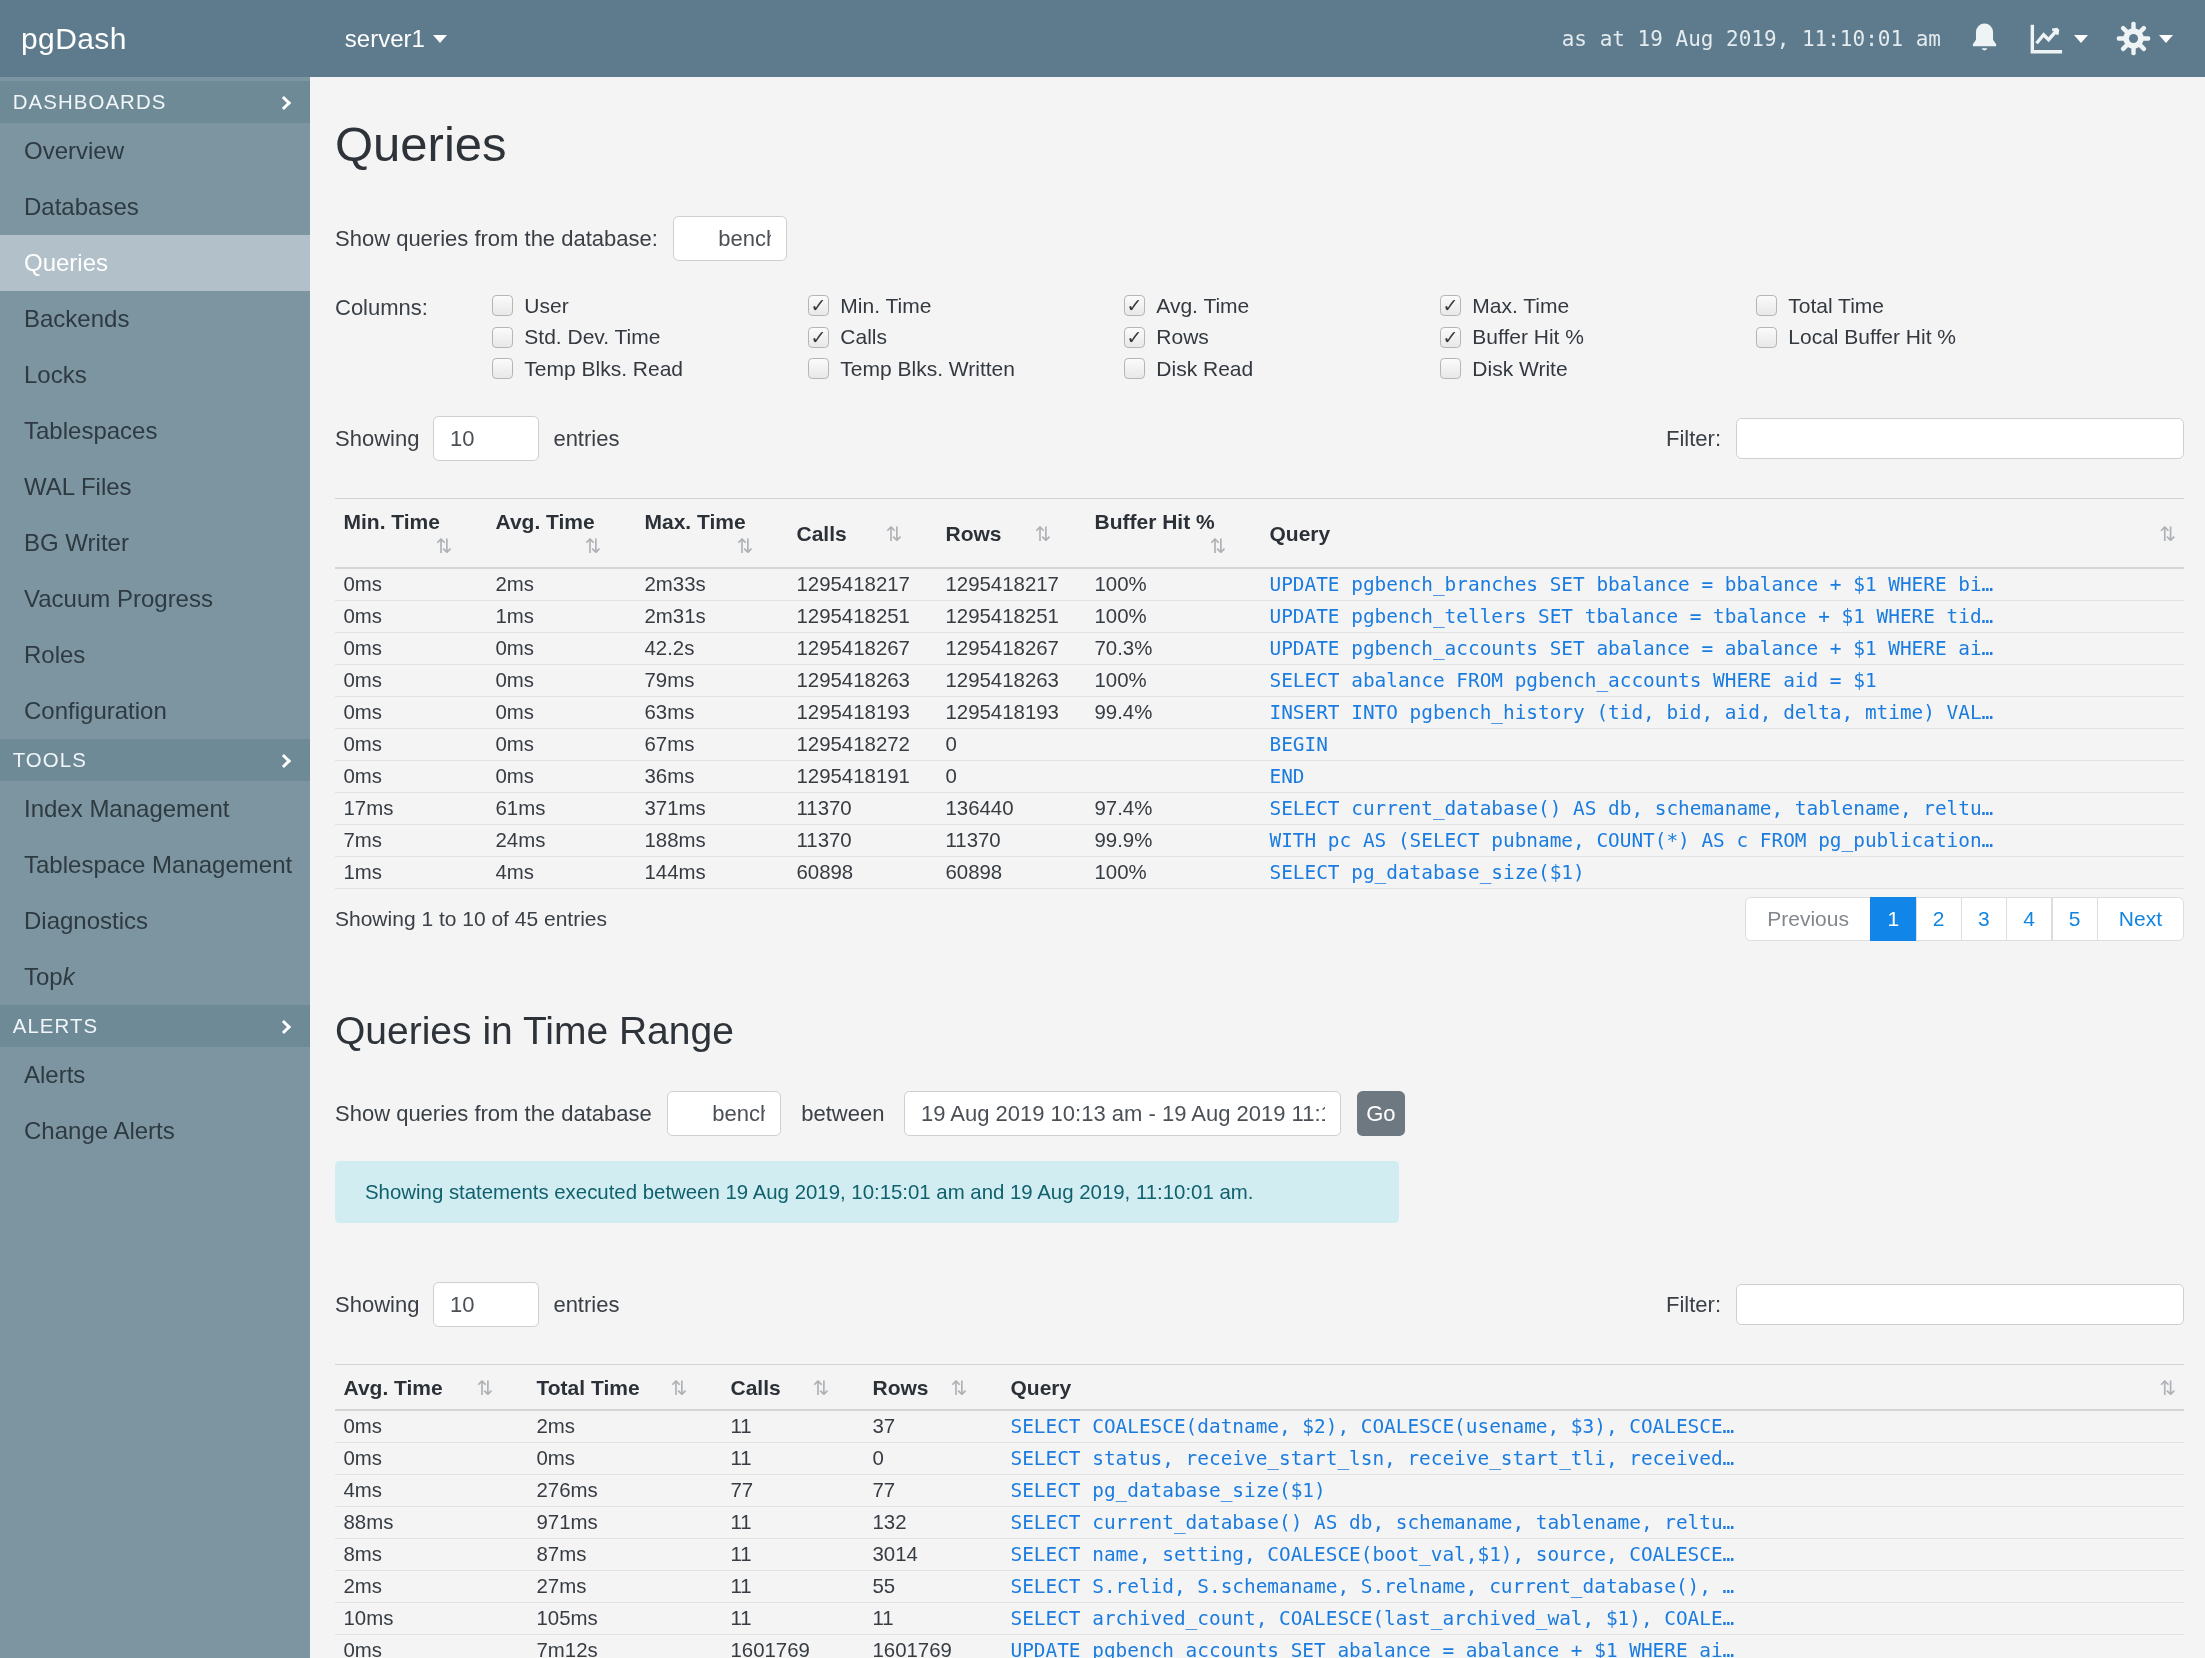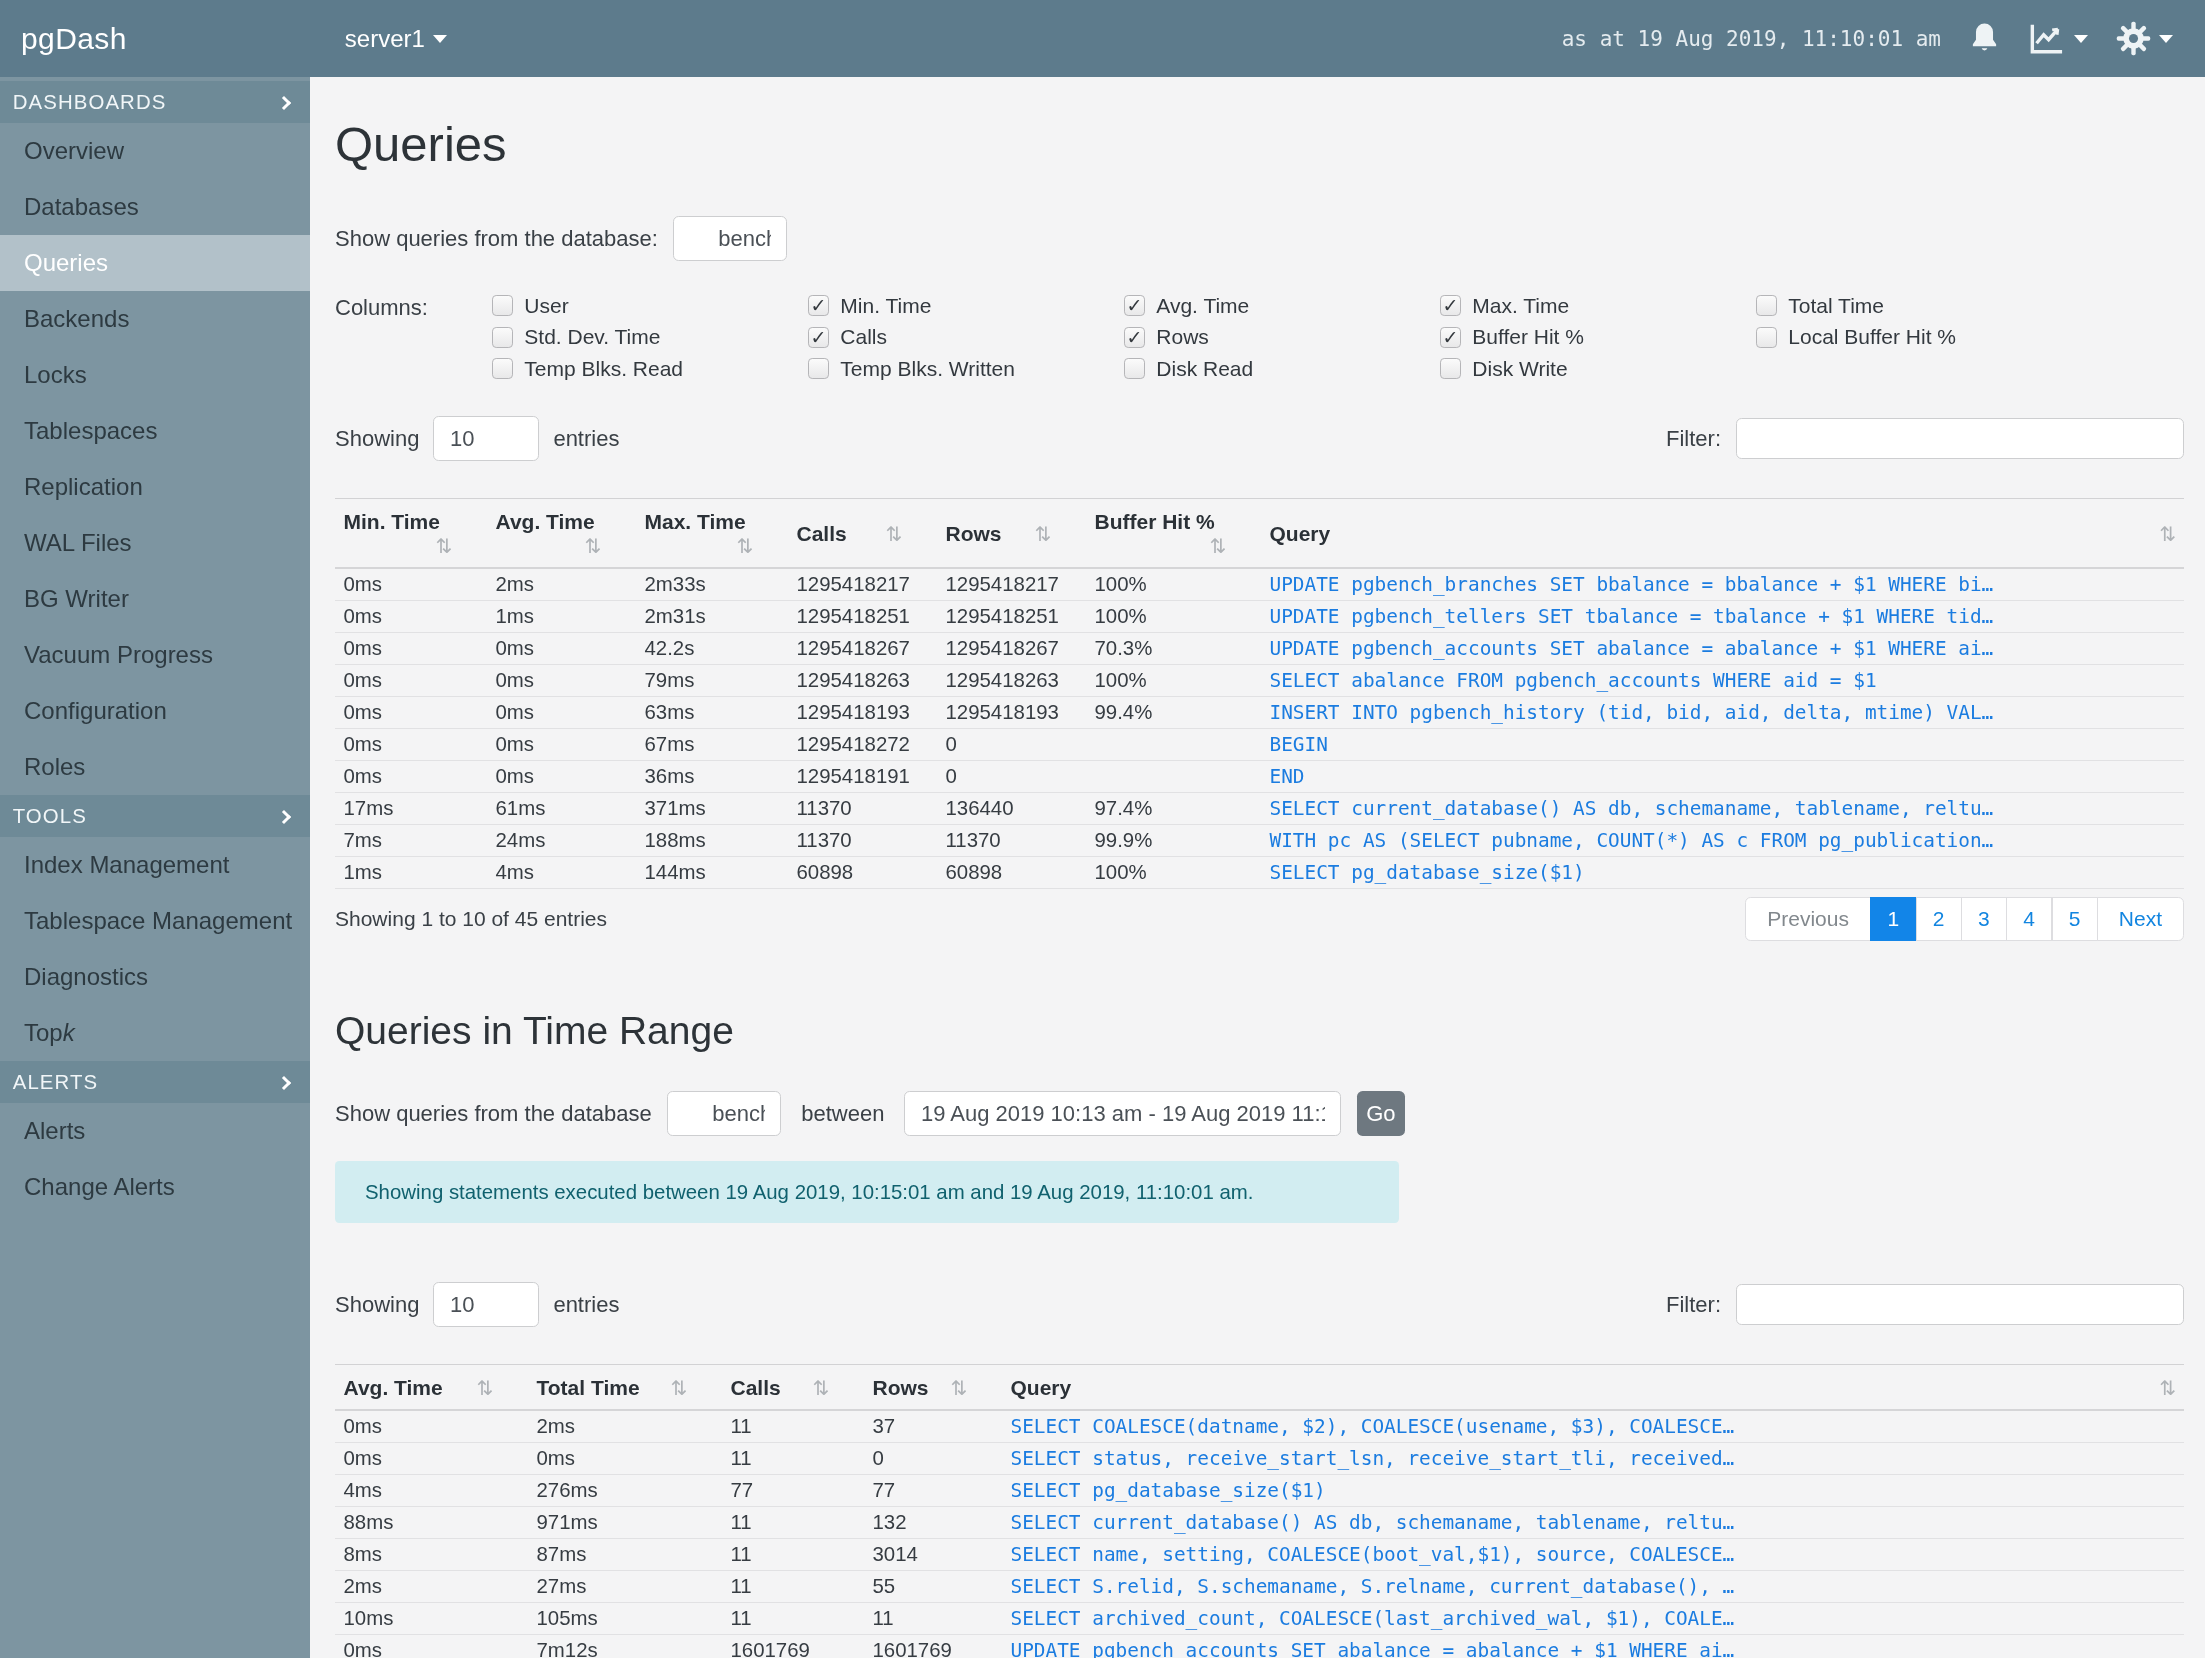--- a/index.html
+++ b/index.html
@@ -120,26 +120,25 @@
       <div class="side-header">
         <span>DASHBOARDS</span>
         <span class="chev"></span>
       </div>
       <div class="side-item">Overview</div>
       <div class="side-item">Databases</div>
       <div class="side-item active">Queries</div>
       <div class="side-item">Backends</div>
       <div class="side-item">Locks</div>
       <div class="side-item">Tablespaces</div>
-      <div class="side-item">Replication</div>
       <div class="side-item">WAL Files</div>
       <div class="side-item">BG Writer</div>
       <div class="side-item">Vacuum Progress</div>
+      <div class="side-item">Roles</div>
       <div class="side-item">Configuration</div>
-      <div class="side-item">Roles</div>
       <div class="side-header">
         <span>TOOLS</span>
         <span class="chev"></span>
       </div>
       <div class="side-item">Index Management</div>
       <div class="side-item">Tablespace Management</div>
       <div class="side-item">Diagnostics</div>
       <div class="side-item">Top <i>k</i></div>
       <div class="side-header">
         <span>ALERTS</span>

